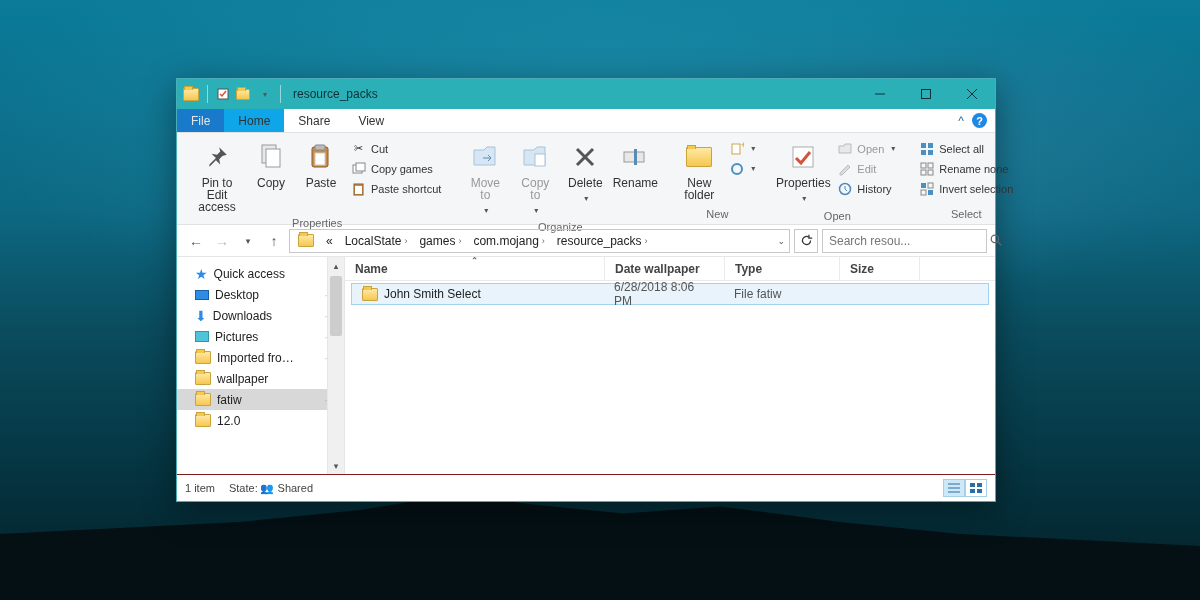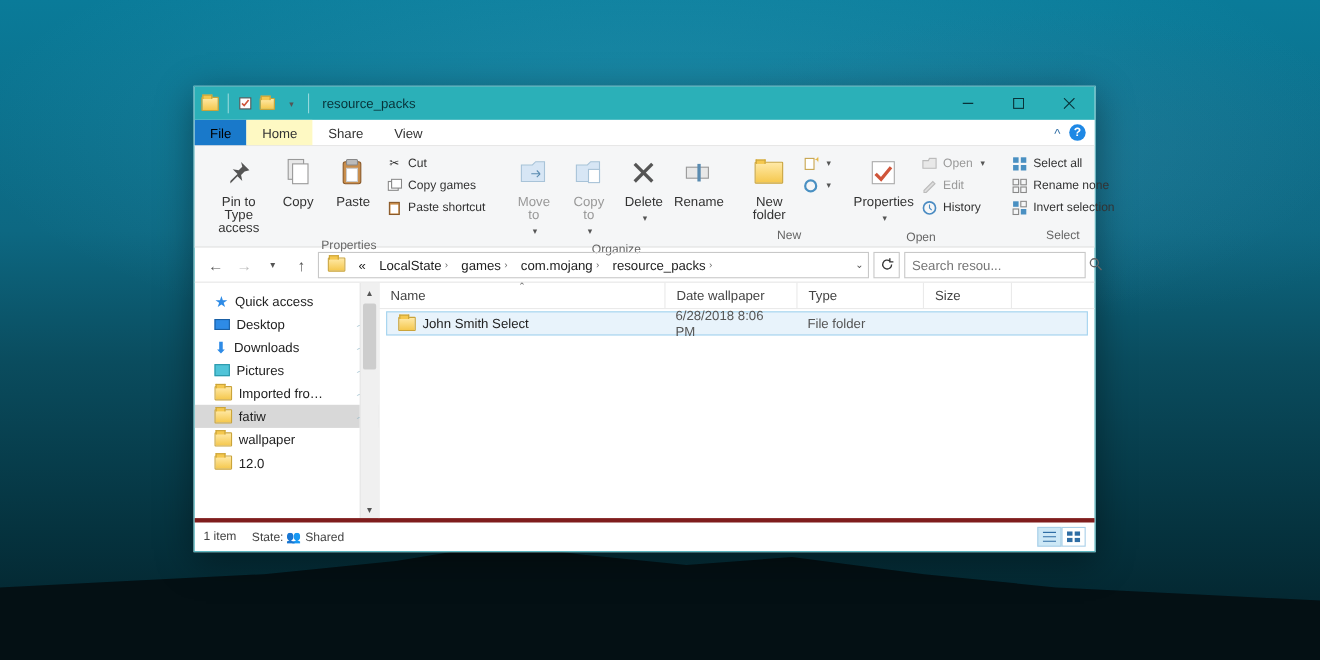--- a/index.html
+++ b/index.html
@@ -17,22 +17,22 @@
   .titlebar .folder-ico { width:16px; height:13px; background:linear-gradient(#ffe9a6,#f5c84e); border:1px solid #caa43a; border-radius:1px; position:relative;}
   .titlebar .folder-ico::before{content:"";position:absolute;top:-3px;left:0;width:7px;height:3px;background:#f5c84e;border:1px solid #caa43a;border-bottom:none;}
   .small-ico { width:14px; height:14px; display:inline-flex; align-items:center; justify-content:center;}
   .titlebar .sep { width:1px; height:18px; background:rgba(255,255,255,.5); margin:0 2px;}
   .titlebar .title { margin-left:4px; color:#083238; }
   .win-controls { margin-left:auto; display:flex; }
   .win-controls div { width:46px; height:30px; display:flex; align-items:center; justify-content:center; color:#083238;}
   
   .tabrow { height:24px; background:#fff; display:flex; align-items:stretch; border-bottom:1px solid #e1e1e1;}
   .tab { padding:0 14px; display:flex; align-items:center; font-size:12px; color:#333;}
-  .tab.file { background:#1979ca; color:#000000;}
-  .tab.active { background:#fef9c3;}
+  .tab.file { background:#1979ca; color:#e5e5e5;}
+  .tab.active { background:#0ea5e9;}
   .tabrow .spacer { flex:1; }
   .tabrow .right { display:flex; align-items:center; gap:8px; padding:0 8px;}
   .help-dot{width:15px;height:15px;border-radius:50%;background:#1e88e5;color:#fff;font-size:11px;display:flex;align-items:center;justify-content:center;font-weight:bold;}
   
   .ribbon { height:92px; background:#f5f6f7; border-bottom:1px solid #e1e1e1; display:flex; padding:2px 6px;}
   .group { display:flex; flex-direction:column; align-items:center; padding:2px 6px 0; }
   .group .body { flex:1; display:flex; align-items:flex-start; gap:2px;}
   .group .label { font-size:11px; color:#666; height:16px; display:flex; align-items:center; justify-content:center; width:100%;}
   .vsep { width:1px; background:#e1e1e1; margin:4px 2px;}
   .big-btn { display:flex; flex-direction:column; align-items:center; width:56px; padding:4px 2px; gap:4px; text-align:center; line-height:12px; color:#333;}
@@ -58,21 +58,21 @@
   .body-area{flex:1; display:flex; min-height:0;}
   .sidebar{width:168px; border-right:1px solid #e6e6e6; overflow:hidden; position:relative; padding-top:6px;}
   .side-item{display:flex;align-items:center;gap:6px;height:21px;padding:0 6px 0 18px;font-size:12px;color:#222;}
   .side-item.sub{}
   .side-item.sel{background:#d8d8d8;}
   .pin-ic{margin-left:auto;color:#888;font-size:10px;transform:rotate(30deg);}
   .sb-scroll{position:absolute;right:0;top:0;bottom:0;width:17px;background:#f0f0f0;border-left:1px solid #e6e6e6;display:flex;flex-direction:column;}
   .sb-scroll .arr{height:17px;display:flex;align-items:center;justify-content:center;font-size:9px;color:#555;}
   .sb-scroll .thumb{margin:0 2px;background:#cdcdcd;height:60px;border-radius:2px;margin-top:2px;}
   .content{flex:1;display:flex;flex-direction:column;}
-  .col-head{height:24px;display:flex;align-items:center;border-bottom:1px solid #eaeaea;font-size:12px;color:#444;}
+  .col-head{height:24px;display:flex;align-items:center;border-bottom:1px solid #eaeaea;font-size:12px;color:#444;font-weight:bold;}
   .col-head .col{padding:0 10px;border-right:1px solid #eaeaea;height:100%;display:flex;align-items:center;position:relative;}
   .col.name{width:260px;}
   .col.date{width:120px;}
   .col.type{width:115px;}
   .col.size{width:80px;}
   .sort-caret{position:absolute;left:50%;top:-1px;transform:translateX(-50%);font-size:8px;color:#666;}
   .file-rows{flex:1;}
   .file-row{height:22px;display:flex;align-items:center;font-size:12px;margin:2px 6px 0 6px;border:1px solid #a3d3ef;background:#e8f3fb;}
   .file-row .cell{padding:0 10px;}
   .file-row .cell.name{width:252px;display:flex;align-items:center;gap:6px;}
@@ -80,21 +80,21 @@
   .file-row .cell.type{width:115px;color:#555;}
   .file-row .cell.size{width:80px;}
   
   .ico-folder{width:16px;height:13px;background:linear-gradient(#ffe9a6,#f5c84e);border:1px solid #caa43a;border-radius:1px;position:relative;display:inline-block;}
   .ico-folder::before{content:"";position:absolute;top:-3px;left:0;width:7px;height:3px;background:#f5c84e;border:1px solid #caa43a;border-bottom:none;}
   .ico-star{color:#2e8be6;font-size:14px;}
   .ico-desktop{width:14px;height:10px;background:#2e8be6;border:1px solid #1a5fa4;display:inline-block;}
   .ico-dl{color:#2e8be6;font-size:14px;}
   .ico-pic{width:14px;height:11px;background:#50c4d8;border:1px solid #2a98aa;display:inline-block;position:relative;}
   
-  .status{height:24px;border-top:4px solid #7f1d1d;display:flex;align-items:center;font-size:11px;color:#444;padding:13px 8px;gap:14px;}
+  .status{height:24px;border-top:1px solid #7f1d1d;display:flex;align-items:center;font-size:11px;color:#444;padding:13px 8px;gap:14px;}
   .status .spacer{flex:1;}
   .view-toggle{display:flex;gap:0;}
   .view-toggle div{width:22px;height:18px;border:1px solid #a8cfe8;display:flex;align-items:center;justify-content:center;color:#2e6da4;}
   .view-toggle div.active{background:#cde8f6;}
   svg{display:block;}
   .caret-down{font-size:8px;color:#555;margin-left:2px;}
 </style>
 </head>
 <body>
 
@@ -153,21 +153,21 @@
   <div class="ribbon">
 
     <div class="group">
       <div class="body">
         <div class="big-btn">
           <span class="ic">
               <svg width="26" height="26" viewBox="0 0 24 24">
                 <path fill="#555" d="M14 3l7 7-4 1-3 3 1 5-4-4-6 6 0-2 6-6-4-4 5 1 3-3z"></path>
               </svg>
             </span>
-          <span style="white-space:pre-line;">Pin to Type
+          <span style="white-space:pre-line;">Pin to Edit
 access</span>
         </div>
         <div class="big-btn narrow">
           <span class="ic">
               <svg width="26" height="28">
                 <rect x="4" y="2" width="14" height="18" fill="#e8e8e8" stroke="#999"></rect>
                 <rect x="8" y="6" width="14" height="18" fill="#fff" stroke="#999"></rect>
               </svg>
             </span>
           <span>Copy</span>
@@ -445,28 +445,28 @@
       <div class="side-item sub">
           <span class="ico-pic"></span>
           <span>Pictures</span>
           <span class="pin-ic">📌</span>
         </div>
       <div class="side-item sub">
           <span class="ico-folder"></span>
           <span style="overflow:hidden;text-overflow:ellipsis;white-space:nowrap;max-width:78px;">Imported from F</span>
           <span class="pin-ic">📌</span>
         </div>
+      <div class="side-item sub">
+          <span class="ico-folder"></span>
+          <span>wallpaper</span>
+        </div>
       <div class="side-item sub sel">
           <span class="ico-folder"></span>
           <span>fatiw</span>
           <span class="pin-ic">📌</span>
-        </div>
-      <div class="side-item sub">
-          <span class="ico-folder"></span>
-          <span>wallpaper</span>
         </div>
       <div class="side-item sub">
           <span class="ico-folder"></span>
           <span>12.0</span>
         </div>
       <div class="sb-scroll">
         <div class="arr">▴</div>
         <div class="thumb"></div>
         <div style="flex:1"></div>
         <div class="arr">▾</div>
@@ -483,21 +483,21 @@
         <div class="col type">Type</div>
         <div class="col size">Size</div>
       </div>
       <div class="file-rows">
         <div class="file-row">
           <div class="cell name">
               <span class="ico-folder"></span>
               <span>John Smith Select</span>
             </div>
           <div class="cell date">6/28/2018 8:06 PM</div>
-          <div class="cell type">File folder</div>
+          <div class="cell type">File fatiw</div>
           <div class="cell size"></div>
         </div>
       </div>
     </div>
   </div>
 
   <div class="status">
     <span>1 item</span>
     <span><span>State:</span> <span>👥</span> <span>Shared</span></span>
     <span class="spacer"></span>

